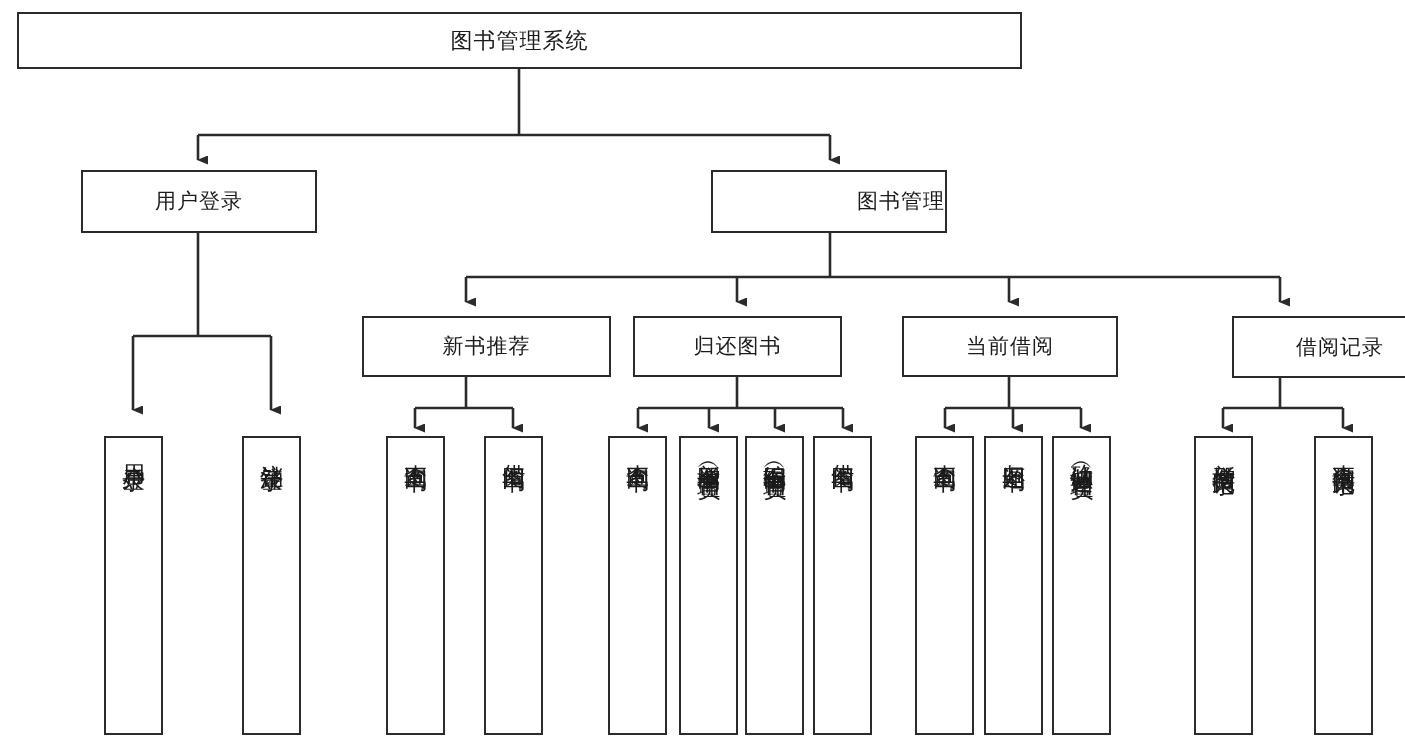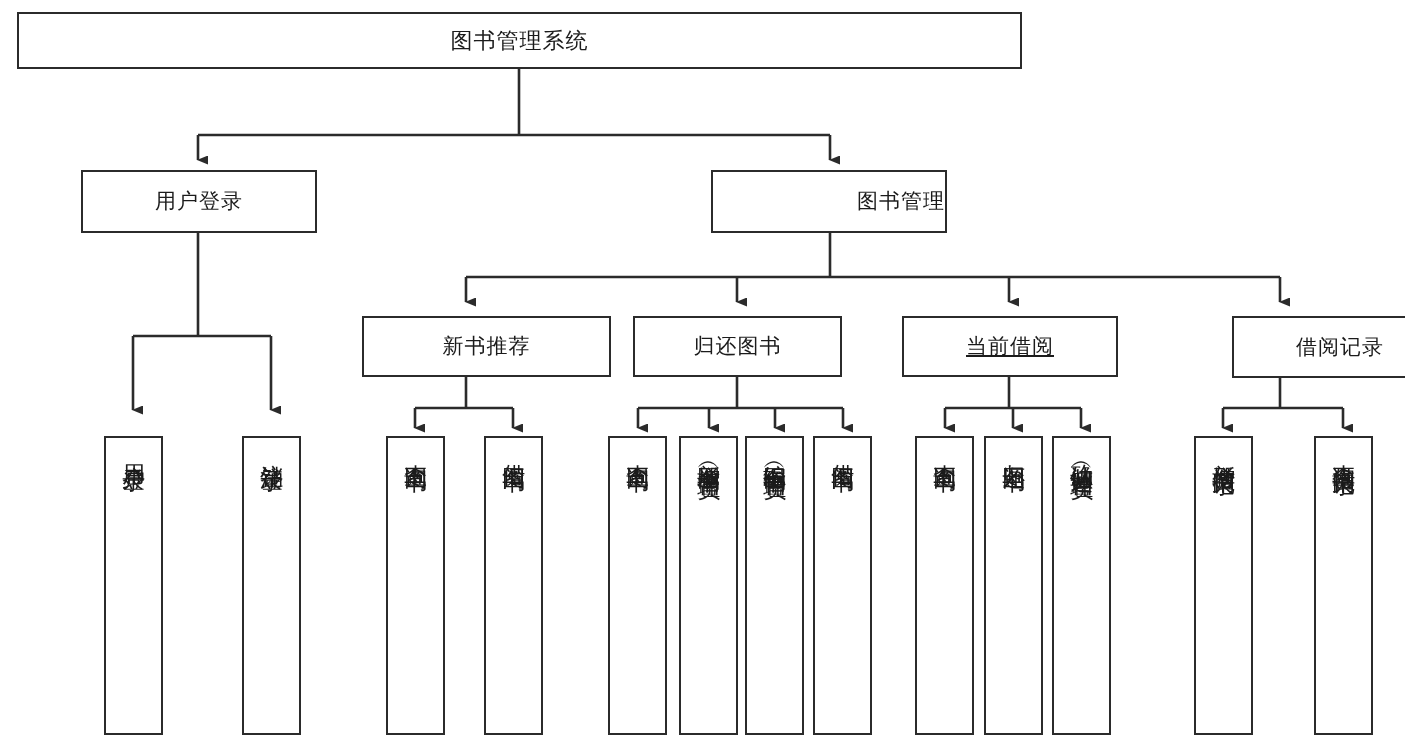--- a/index.html
+++ b/index.html
@@ -138,21 +138,21 @@
   </div>
 
   <div class="node horizontal" style="left:362px; top:316px; width:249px; height:61px;">
     <span class="node-label">新书推荐</span>
   </div>
 
   <div class="node horizontal" style="left:633px; top:316px; width:209px; height:61px;">
     <span class="node-label">归还图书</span>
   </div>
 
-  <div class="node horizontal" style="left:902px; top:316px; width:216px; height:61px;text-decoration:underline;">
+  <div class="node horizontal" style="left:902px; top:316px; width:216px; height:61px;">
     <span class="node-label">当前借阅</span>
   </div>
 
   <div class="node horizontal" style="left:1232px; top:316px; width:216px; height:62px;">
     <span class="node-label">借阅记录</span>
   </div>
 
   <div class="node vertical" style="left:104px; top:436px; width:59px; height:299px;">
     <span class="node-label">用户登录</span>
   </div>

